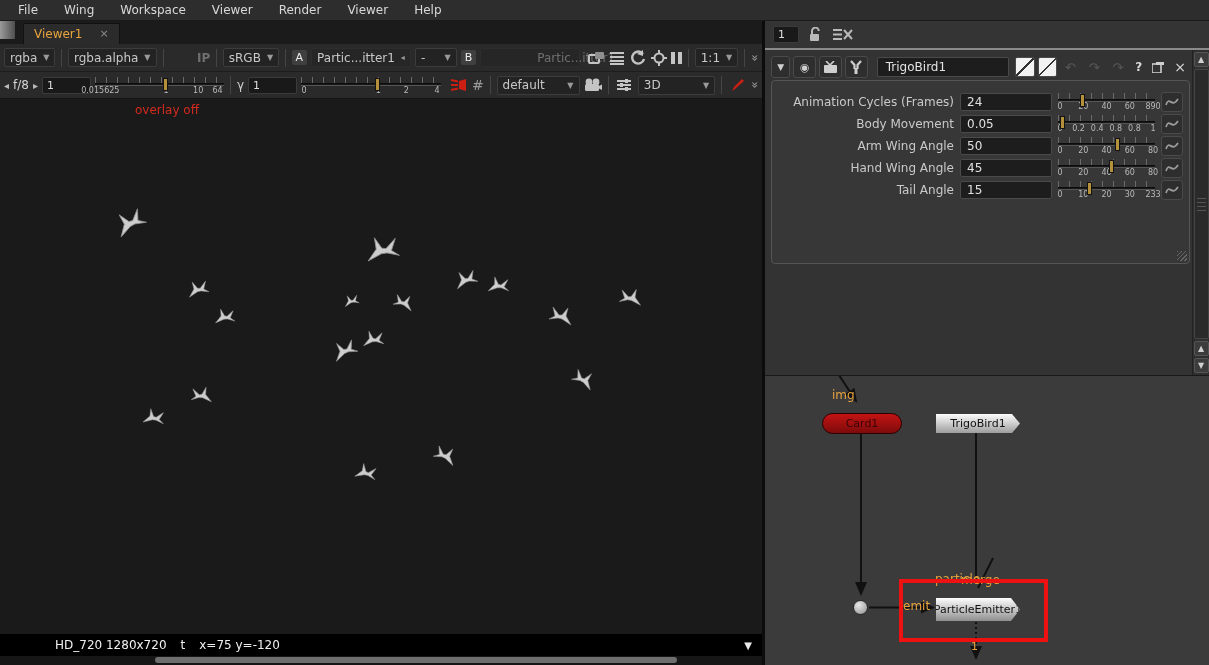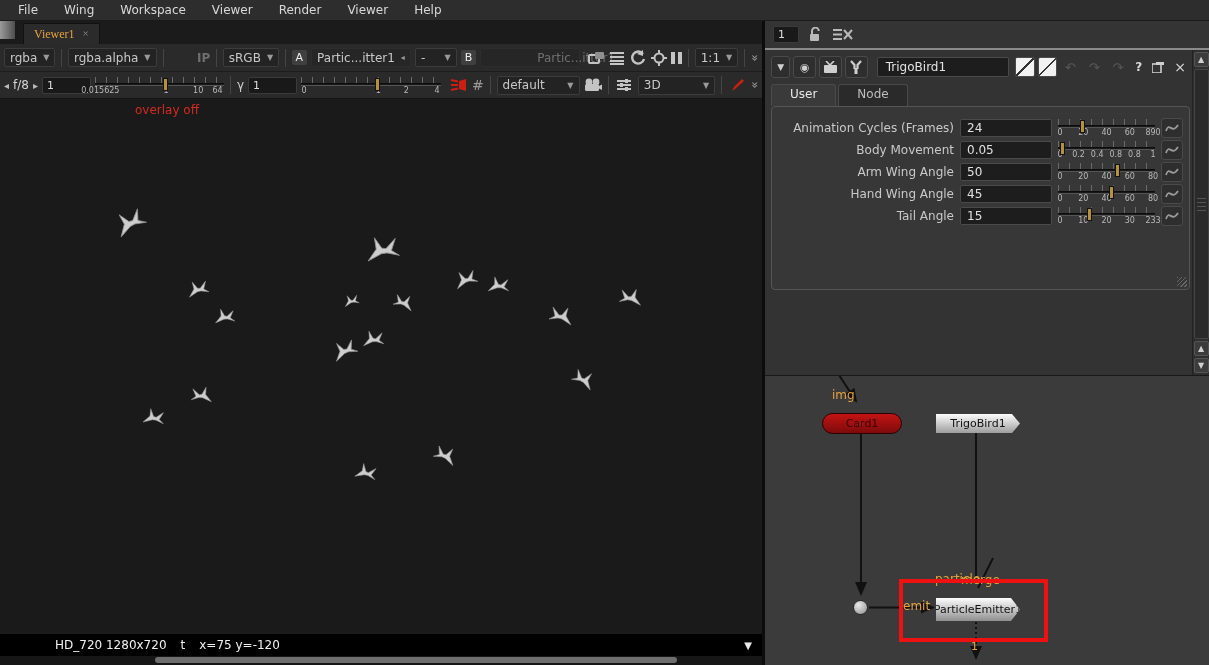--- a/index.html
+++ b/index.html
@@ -15,21 +15,21 @@
   #main { flex:1; display:flex; min-height:0; }
   #left-pane { width:762px; display:flex; flex-direction:column; background:#262626; }
   #divider { width:3px; background:#0c0c0c; }
   #right-pane { flex:1; display:flex; flex-direction:column; background:#343434; min-width:0; }
 
   
   #tabstrip { height:23px; background:#1b1b1b; display:flex; align-items:flex-end; flex:0 0 23px; }
   .splitter-chip { width:15px; height:18px; margin-right:8px; align-self:flex-start;
     background:linear-gradient(90deg,#9a9a9a,#4e4e4e); }
   .tab { background:#2b2b2b; border:1px solid #111; border-bottom:none; height:21px;
-    padding:3px 10px; display:flex; gap:8px; align-items:flex-start;font-family:Liberation Serif, serif; }
+    padding:3px 10px; display:flex; gap:17px; align-items:flex-start; }
   .tab-label { color:#e8a33d; }
   .tab-close { color:#8a8a8a; font-size:11px; }
 
   
   #vtoolbar1 { height:28px; background:#2a2a2a; border-bottom:1px solid #1d1d1d;
     display:flex; align-items:center; gap:4px; padding:0 4px; flex:0 0 28px; }
   #vtoolbar2 { height:27px; background:#2a2a2a; border-bottom:1px solid #151515;
     display:flex; align-items:center; gap:4px; padding:0 4px; flex:0 0 27px; }
   .dd { background:#232323; border:1px solid #3c3c3c; border-radius:2px; height:19px;
     display:flex; align-items:center; justify-content:space-between; gap:6px; padding:0 5px; color:#c8c8c8; }
@@ -446,24 +446,20 @@
             <span style="color:#d9d9d9;font-weight:bold;padding:0 4px">?</span>
             <div style="padding:0 3px">
               <svg class="icon-svg" width="12" height="11" viewBox="0 0 12 11">
                   <rect x="0" y="2" width="9" height="9" fill="none" stroke="#cfcfcf" stroke-width="1.6"></rect>
                   <rect x="4" y="0" width="8" height="3" fill="#cfcfcf"></rect>
                 </svg>
             </div>
             <span style="color:#d9d9d9;font-size:14px;padding:0 4px">×</span>
           </div>
 
-          <div id="prop-tabs">
-            <div class="ptab active">User</div>
-            <div class="ptab">Node</div>
-          </div>
 
           <div id="param-box">
             <div id="params-container">
                 <div class="prow">
                   <div class="plabel">Animation Cycles (Frames)</div>
                   <div class="pinput">24</div>
                   <div class="pslider slider-sm">
                     <div class="tickband"></div>
                     <div class="track"></div>
                     <span class="tlabel" style="left: 2%;">0</span>

